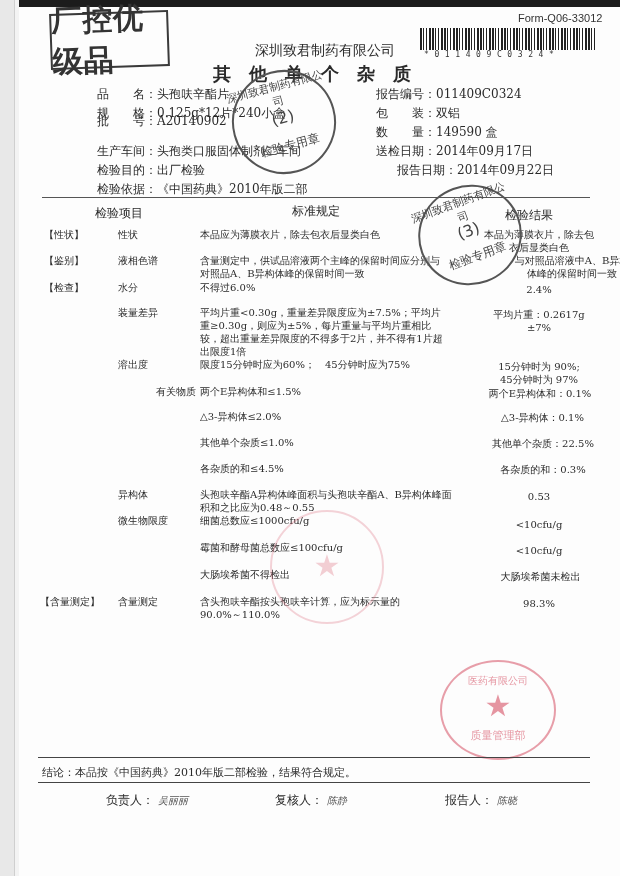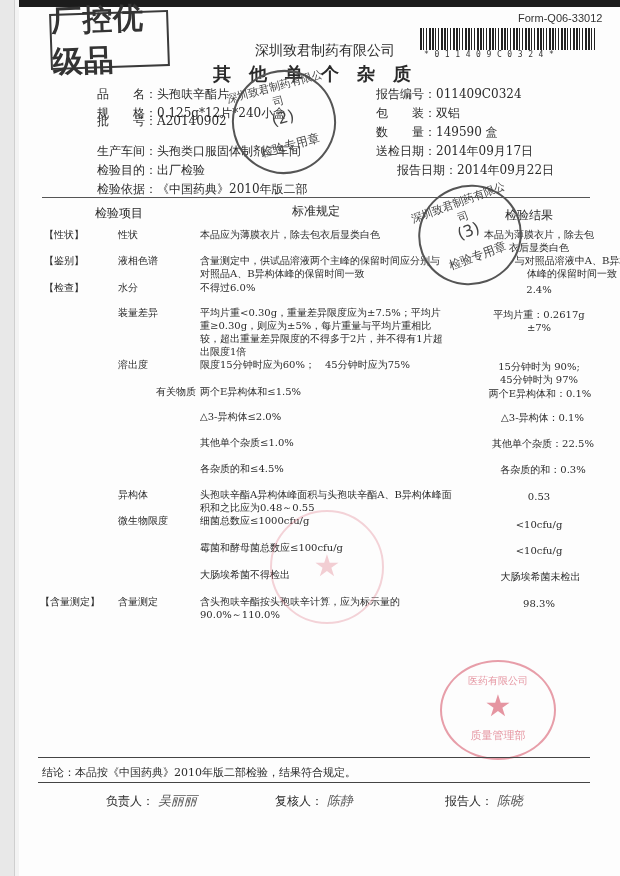--- a/index.html
+++ b/index.html
@@ -46,21 +46,21 @@
   .stamp-circle .sub { position:absolute; width:100%; text-align:center; font-size:12px; }
   .stamp-circle .ring { position:absolute; width:100%; text-align:center; font-size:11px; }
 
   .red-stamp { position:absolute; border:2px solid rgba(214,80,100,0.55); border-radius:50%; color:rgba(214,80,100,0.6); font-family:"DejaVu Sans", sans-serif; }
   .red-stamp .star { position:absolute; width:100%; text-align:center; font-size:30px; }
   .red-stamp .ring { position:absolute; width:100%; text-align:center; font-size:10px; }
   .red-stamp .sub { position:absolute; width:100%; text-align:center; font-size:11px; }
 
   .conclusion { position:absolute; left:42px; top:765px; font-size:11px; }
   .sig { position:absolute; top:792px; font-size:12px; }
-  .sig .scrawl { font-family:"DejaVu Sans", sans-serif; font-style:italic; font-size:13px; color:#555; margin-left:4px; }
+  .sig .scrawl { font-family:"DejaVu Sans", sans-serif; font-style:italic; font-size:10px; color:#555; margin-left:4px; }
 </style>
 </head>
 <body>
 
 <div class="topbar"></div>
 <div class="leftbar"></div>
 <div class="leftbar2"></div>
 
 <div class="quality-stamp">厂控优级品</div>
 <div class="form-code">Form-Q06-33012</div>

